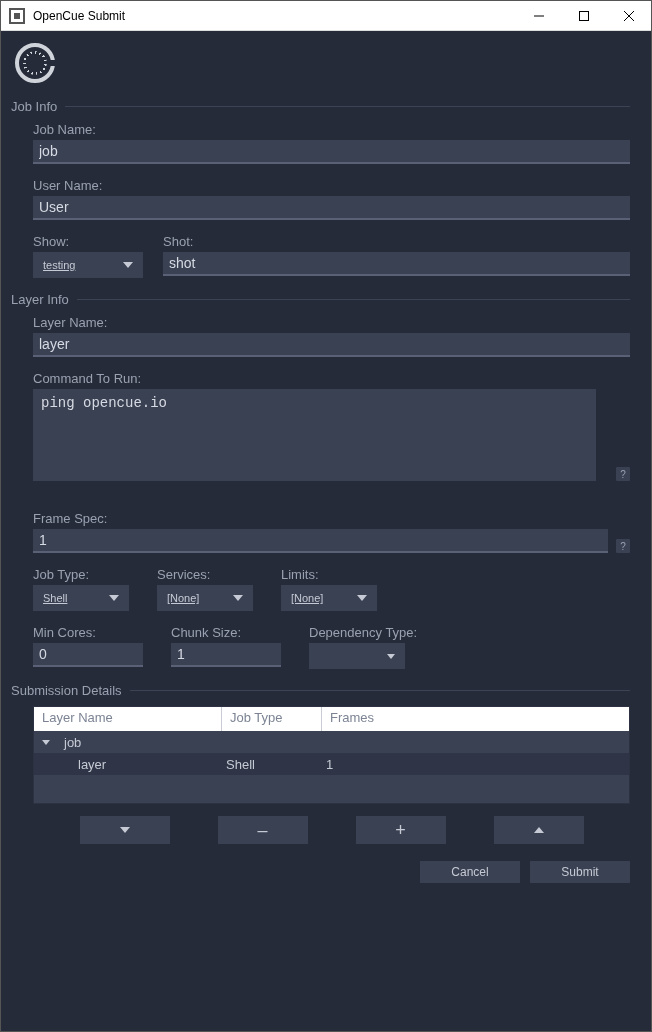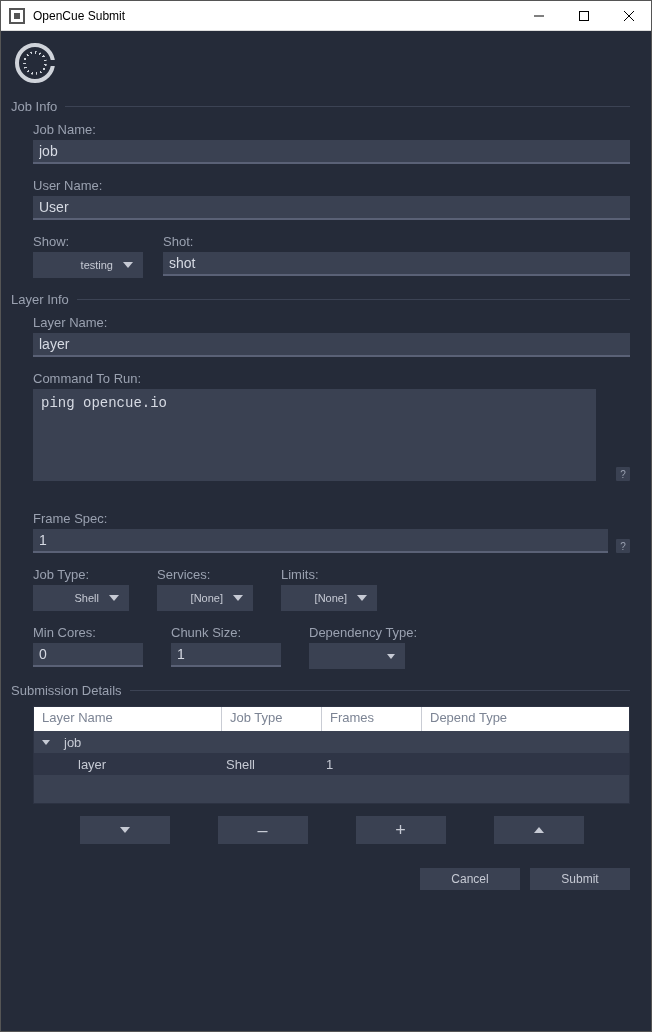--- a/index.html
+++ b/index.html
@@ -57,21 +57,21 @@
   }
   .row { display: flex; margin-top: 14px; }
   .col { display: flex; flex-direction: column; }
 
   .combo {
     height: 26px; background: #3a4152; color: #c6cad4; border: none;
     display: flex; align-items: center; justify-content: center; gap: 10px;
     padding: 0 10px; font-size: 11px; cursor: pointer; min-width: 96px;
     position: relative;
   }
-  .combo .cv { flex: 1; text-align: right; }
+  .combo .cv { flex: 1; text-align: left; text-decoration: underline; }
   .tri-down { width:0;height:0;border-left:5px solid transparent;border-right:5px solid transparent;border-top:6px solid #c6cad4; }
   .tri-up   { width:0;height:0;border-left:5px solid transparent;border-right:5px solid transparent;border-bottom:6px solid #c6cad4; }
   .tri-down-sm { width:0;height:0;border-left:4px solid transparent;border-right:4px solid transparent;border-top:5px solid #c6cad4; }
 
   .help {
     width: 14px; height: 14px; background: #3a4152; color: #9aa1b0;
     font-size: 10px; display: flex; align-items: center; justify-content: center;
     border-radius: 1px; cursor: pointer; flex: 0 0 auto;
   }
 
@@ -95,21 +95,21 @@
     border-top: 5px solid #c6cad4; margin: 0 6px 0 8px; flex: 0 0 auto;
   }
 
   .btnrow { display: flex; gap: 48px; justify-content: center; margin-top: 12px; padding: 0 20px; }
   .iconbtn {
     width: 90px; height: 28px; background: #3a4152; display: flex;
     align-items: center; justify-content: center; cursor: pointer;
     color: #c6cad4; font-size: 18px;
   }
 
-  .footer { display: flex; gap: 10px; justify-content: flex-end; margin-top: 24px; }
+  .footer { display: flex; gap: 10px; justify-content: flex-end; margin-top: 17px; }
   .txtbtn {
     width: 100px; height: 22px; background: #3a4152; color: #c6cad4;
     font-size: 12px; display: flex; align-items: center; justify-content: center;
     cursor: pointer;
   }
 </style>
 </head>
 <body>
 
 <div class="window">
@@ -243,21 +243,20 @@
       <span>Submission Details</span>
       <div class="line"></div>
     </div>
     <div class="group-body" style="padding-bottom:0">
 
       <div class="table">
         <div class="thead">
           <div class="th" style="width:188px">Layer Name</div>
           <div class="th" style="width:100px">Job Type</div>
           <div class="th" style="width:100px">Frames</div>
-          <div class="th">Depend Type</div>
         </div>
         <div class="trow">
           <span class="exp"></span>
           <div class="cell" style="width:160px">job</div>
         </div>
         <div class="trow sel">
           <div style="width:36px"></div>
           <div class="cell" style="width:148px">layer</div>
           <div class="cell" style="width:100px">Shell</div>
           <div class="cell" style="width:100px">1</div>

